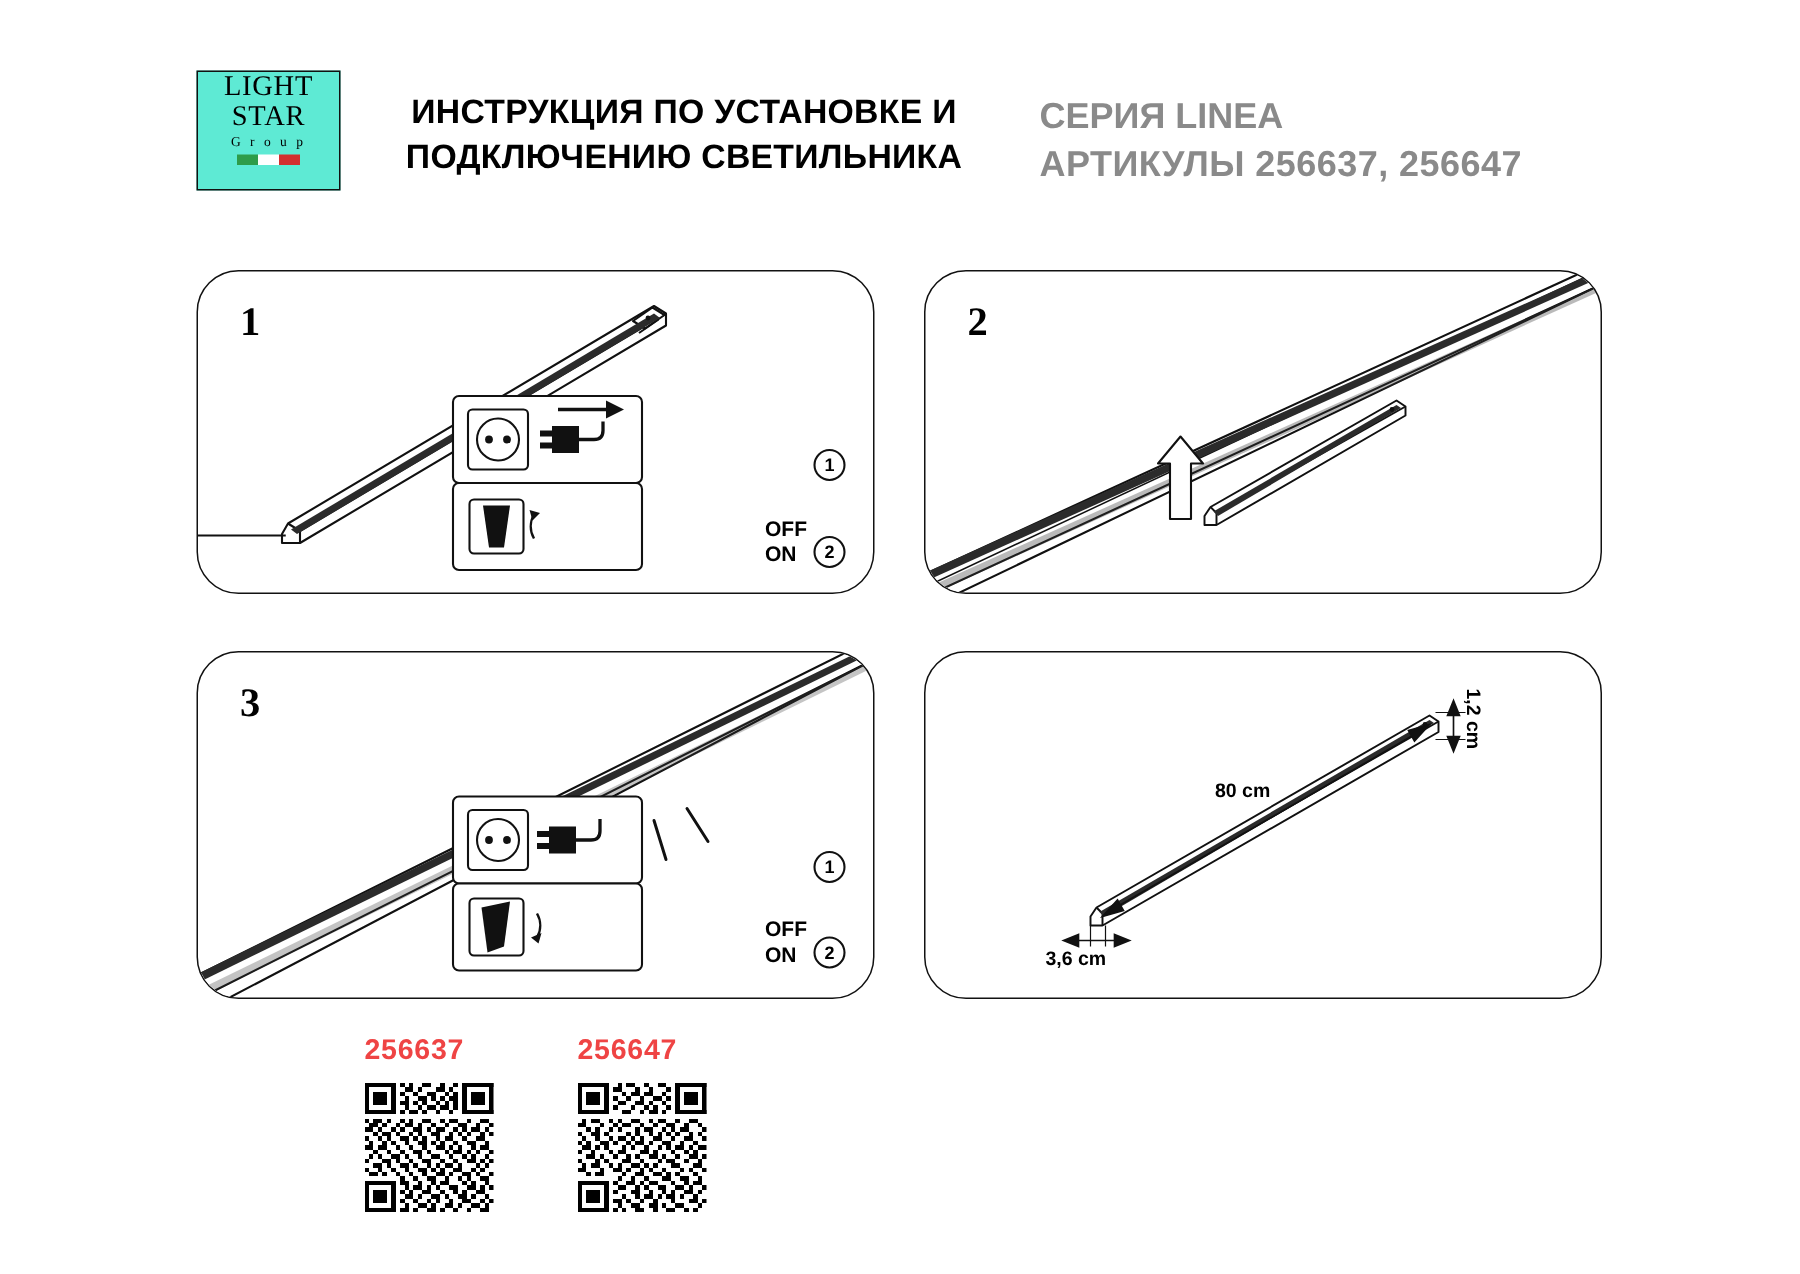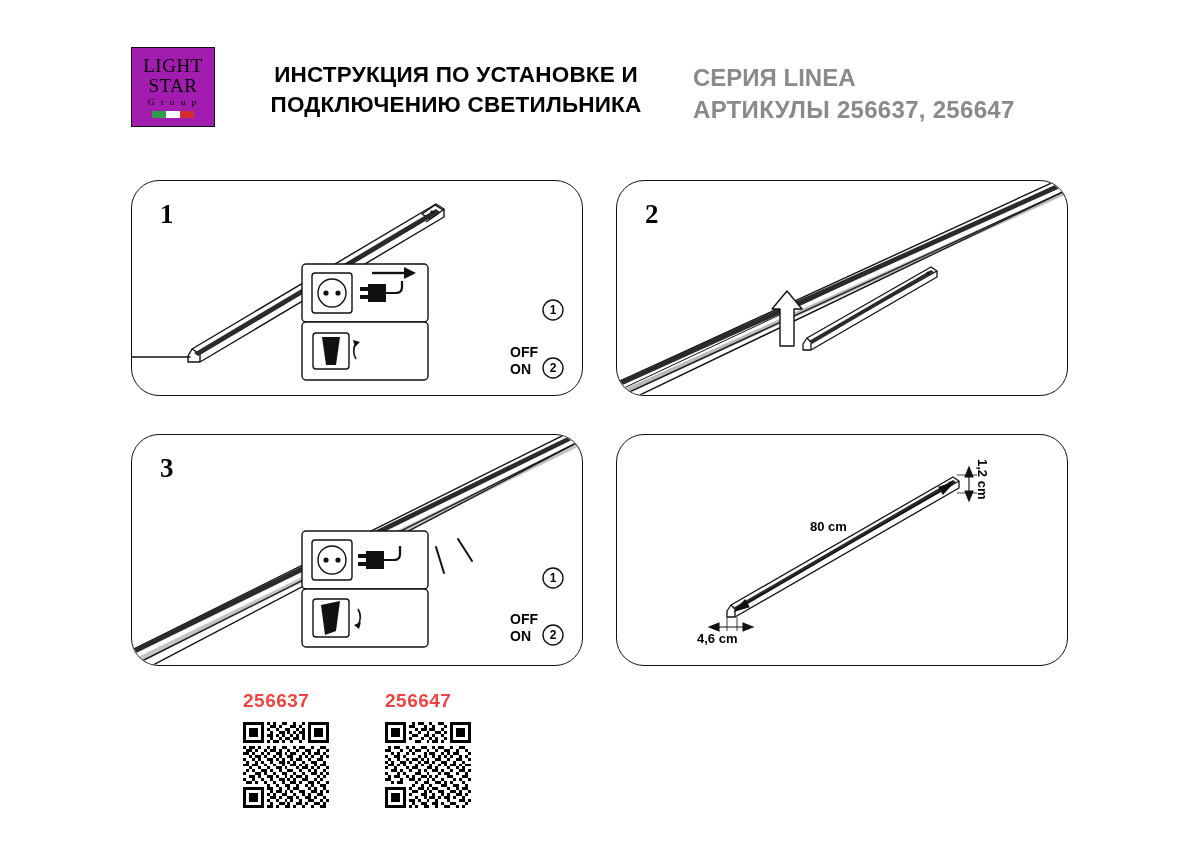--- a/index.html
+++ b/index.html
@@ -20,29 +20,28 @@
   .header {
     position: absolute;
     left: 0; top: 0;
     width: 1200px;
     height: 150px;
   }
   .logo-box {
     position: absolute;
     left: 131px;
     top: 47px;
-    width: 84px;
+    width: 96px;
     height: 80px;
     border: 1.5px solid #111;
     box-sizing: border-box;
     display: flex;
     flex-direction: column;
     align-items: center;
-    justify-content: center;
-    background: #a21caf;
+    background: #5eead4;
   }
   .logo-line1, .logo-line2 {
     font-family: "Liberation Serif", serif;
     font-size: 19px;
     line-height: 20px;
     letter-spacing: 0.5px;
     font-weight: 400;
   }
   .logo-line3 {
     font-family: "Liberation Serif", serif;
@@ -331,21 +330,21 @@
       <polygon points="136,192 126,188 126,196" fill="#111"></polygon>
       <line x1="110" y1="182" x2="110" y2="196" stroke-width="0.8"></line>
       <line x1="120" y1="182" x2="120" y2="196" stroke-width="0.8"></line>
     </g>
   </svg>
 
   <div style="position:absolute;left:190px;top:84px;font-size:13px;font-weight:bold;background:#fff;padding:0 3px;">80 cm</div>
 
   <div style="position:absolute;left:358px;top:24px;font-size:13px;font-weight:bold;writing-mode:vertical-rl;">1,2 cm</div>
 
-  <div style="position:absolute;left:80px;top:196px;font-size:13px;font-weight:bold;">4,6 cm</div>
+  <div style="position:absolute;left:80px;top:196px;font-size:13px;font-weight:bold;">3,6 cm</div>
 </div>
 
 <div class="qr-block" id="qr-block-1">
   <div class="qr-label">256637</div>
   <svg class="qr-img" viewBox="0 0 29 29" shape-rendering="crispEdges">
     <rect width="29" height="29" fill="#fff"></rect>
     <g fill="#000">
       <rect x="0" y="0" width="7" height="1"></rect>
         <rect x="0" y="6" width="7" height="1"></rect>
       <rect x="0" y="0" width="1" height="7"></rect>

